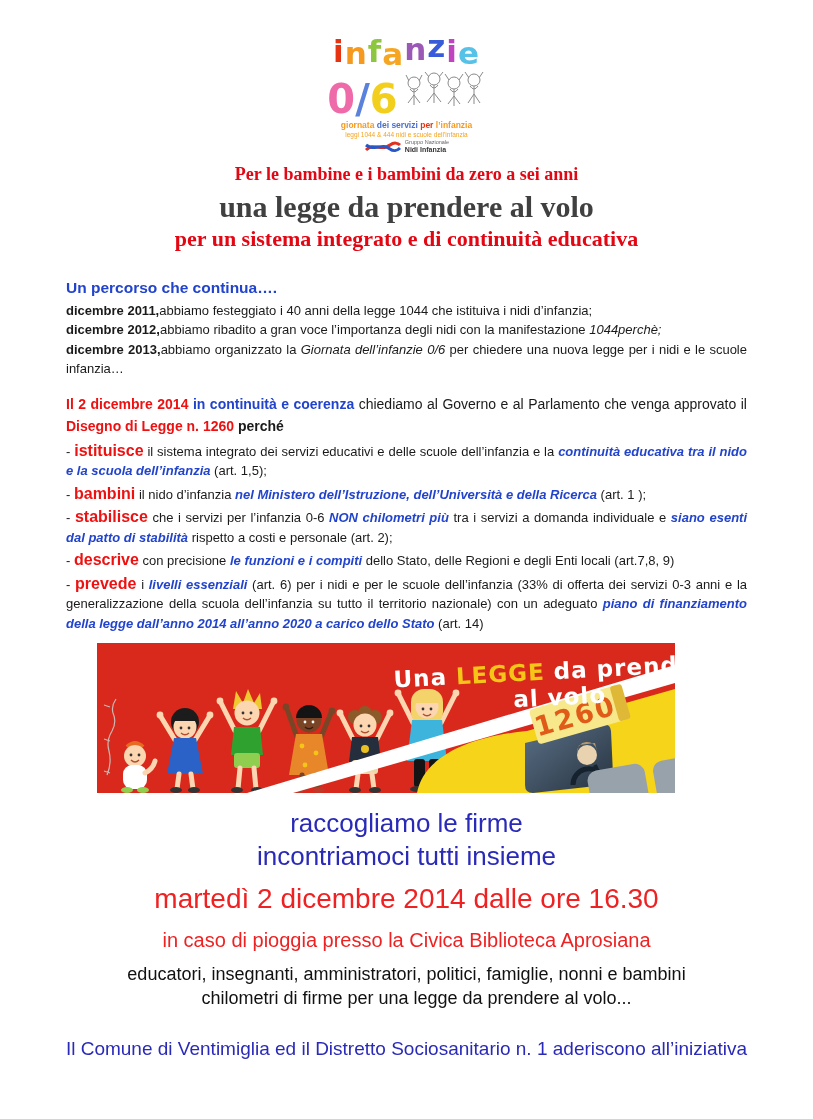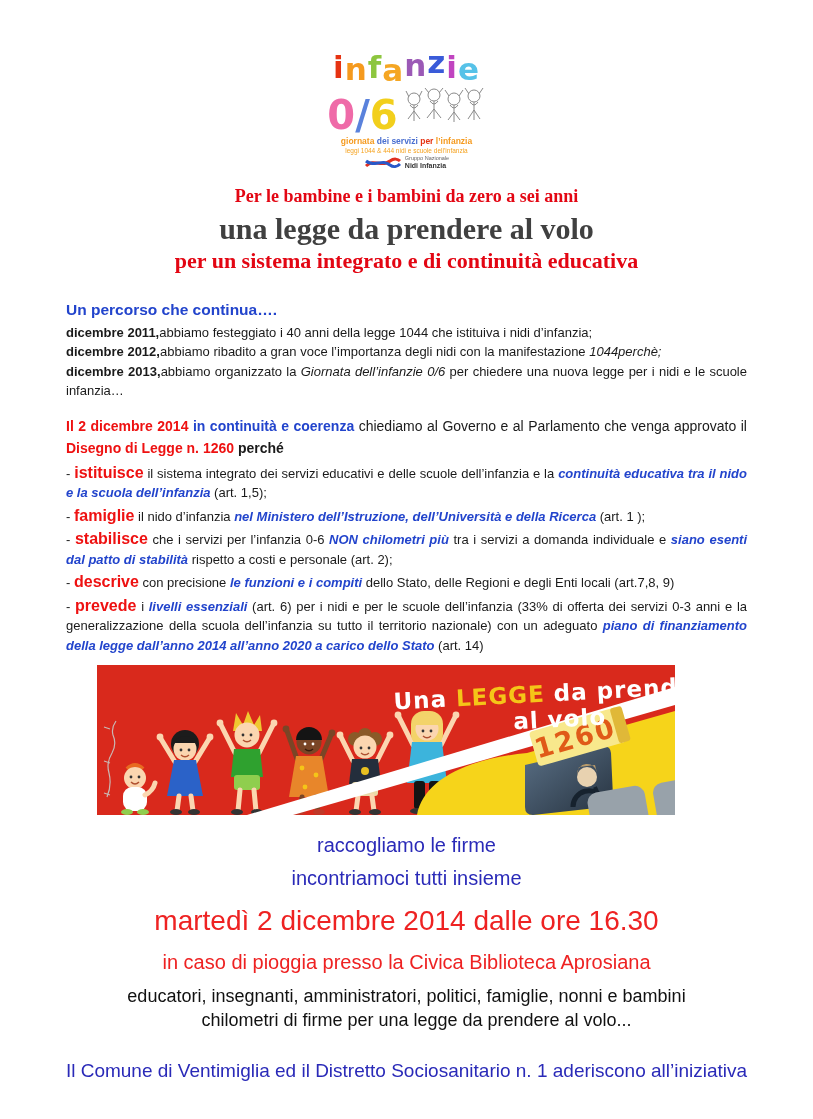--- a/index.html
+++ b/index.html
@@ -7,21 +7,21 @@
     --red2:#ee1111;
     --blue:#2323c8;
     --blue2:#2244cc;
     --ink:#1a1a1a;
   }
   *{margin:0;padding:0;box-sizing:border-box;}
   body{background:#ffffff;font-family:"Liberation Sans",sans-serif;color:var(--ink);}
   .page{width:813px;height:1119px;overflow:hidden;background:#fff;position:relative;padding-top:36px;}
 
   
-  .logo{width:190px;margin:16px auto;text-align:center;}
+  .logo{width:190px;margin:0 auto;text-align:center;}
   .logo-word{font-family:"DejaVu Sans",sans-serif;font-weight:bold;font-size:31px;letter-spacing:1px;line-height:1;}
   .logo-word span{display:inline-block;}
   .logo-word span:nth-child(2){transform:translateY(2px);}
   .logo-word span:nth-child(4){transform:translateY(3px);}
   .logo-word span:nth-child(5){transform:translateY(-2px);}
   .logo-word span:nth-child(6){transform:translateY(-5px);}
   .logo-word span:nth-child(8){transform:translateY(2px);}
   .logo-mid{display:flex;align-items:flex-end;justify-content:center;gap:4px;margin-top:2px;}
   .logo-zerosix{font-family:"DejaVu Sans",sans-serif;font-weight:bold;font-size:40px;line-height:.9;}
   .logo-caption{font-size:8.5px;font-weight:bold;margin-top:3px;white-space:nowrap;}
@@ -52,21 +52,21 @@
   .kw{color:var(--red2);font-weight:bold;font-size:16px;}
 
   
   .banner{margin:10px 0 0 97px;width:578px;height:150px;line-height:0;}
   .bt{font-family:"DejaVu Sans",sans-serif;font-weight:bold;font-size:23px;fill:#ffffff;letter-spacing:1px;}
   .bt .yy{fill:#f5c518;}
   .busnum{font-family:"DejaVu Sans",sans-serif;font-weight:bold;font-size:27px;fill:#e05a18;letter-spacing:2px;}
 
   
   .footer{text-align:center;margin-top:14px;}
-  .f-sign{color:#2a2ab8;font-size:20px;line-height:33px;}
+  .f-sign{color:#2a2ab8;font-size:26px;line-height:33px;}
   .f-date{color:#ee2222;font-size:28px;margin-top:10px;}
   .f-place{color:#ee2222;font-size:30px;margin-top:12px;}
   .f-rain{color:#ee2222;font-size:20px;margin-top:14px;}
   .f-people{color:#111;font-size:18px;line-height:24px;margin-top:10px;}
   .f-adhesion{color:#2a2ab8;font-size:19px;margin-top:28px;}
 </style>
 </head>
 <body>
 
 <div class="page">
@@ -111,21 +111,21 @@
   <div class="doc">
     <div class="sec-title">Un percorso che continua….</div>
     <p class="para"><span class="b">dicembre 2011,</span><span>abbiamo festeggiato i 40 anni della legge 1044 che istituiva i nidi d’infanzia;</span></p>
     <p class="para"><span class="b">dicembre 2012,</span><span>abbiamo ribadito a gran voce l’importanza degli nidi con la manifestazione </span><span class="i">1044perchè;</span></p>
     <p class="para"><span class="b">dicembre 2013,</span><span>abbiamo organizzato la </span><span class="i">Giornata dell’infanzie 0/6</span><span> per chiedere una nuova legge per i nidi e le scuole infanzia…</span></p>
 
     <p class="para appello"><span class="rb">Il 2 dicembre 2014 </span><span class="bb">in continuità e coerenza </span><span>chiediamo al Governo e al Parlamento che venga approvato il </span><span class="rb">Disegno di Legge n. 1260 </span><span class="b">perché</span></p>
 
     <div class="bullets">
       <p class="para bullet"><span>- </span><span class="kw">istituisce</span><span> il sistema integrato dei servizi educativi e delle scuole dell’infanzia e la </span><span class="bi">continuità educativa tra il nido e la scuola dell’infanzia</span><span> (art. 1,5);</span></p>
-      <p class="para bullet"><span>- </span><span class="kw">famiglie</span><span> il nido d’infanzia </span><span class="bi">nel Ministero dell’Istruzione, dell’Università e della Ricerca</span><span> (art. 1 );</span></p>
+      <p class="para bullet"><span>- </span><span class="kw">bambini</span><span> il nido d’infanzia </span><span class="bi">nel Ministero dell’Istruzione, dell’Università e della Ricerca</span><span> (art. 1 );</span></p>
       <p class="para bullet"><span>- </span><span class="kw">stabilisce</span><span> che i servizi per l’infanzia 0-6 </span><span class="bi">NON chilometri più</span><span> tra i servizi a domanda individuale e </span><span class="bi">siano esenti dal patto di stabilità</span><span> rispetto a costi e personale (art. 2);</span></p>
       <p class="para bullet"><span>- </span><span class="kw">descrive</span><span> con precisione </span><span class="bi">le funzioni e i compiti</span><span> dello Stato, delle Regioni e degli Enti locali (art.7,8, 9)</span></p>
       <p class="para bullet"><span>- </span><span class="kw">prevede</span><span> i </span><span class="bi">livelli essenziali</span><span> (art. 6) per i nidi e per le scuole dell’infanzia (33% di offerta dei servizi 0-3 anni e la generalizzazione della scuola dell’infanzia su tutto il territorio nazionale) con un adeguato </span><span class="bi">piano di finanziamento della legge dall’anno 2014 all’anno 2020 a carico dello Stato</span><span> (art. 14)</span></p>
     </div>
   </div>
 
   <div class="banner">
     <svg width="578" height="150" viewBox="0 0 578 150">
       <defs>
         <linearGradient id="wsGrad" x1="0" y1="0" x2="1" y2="1">

